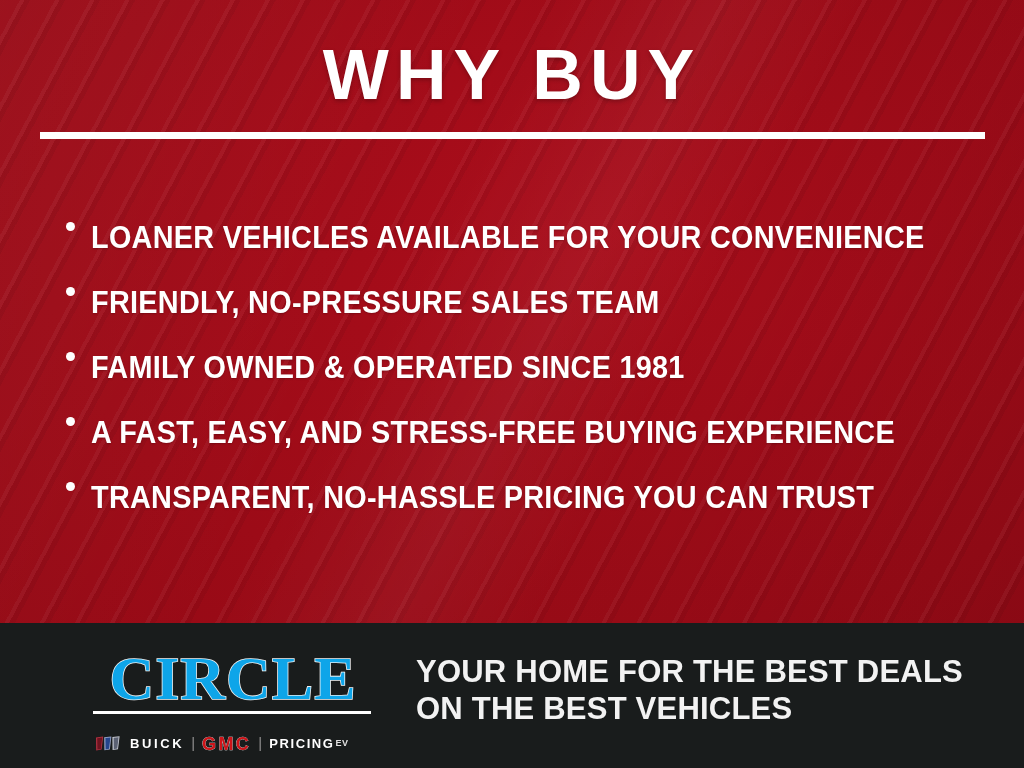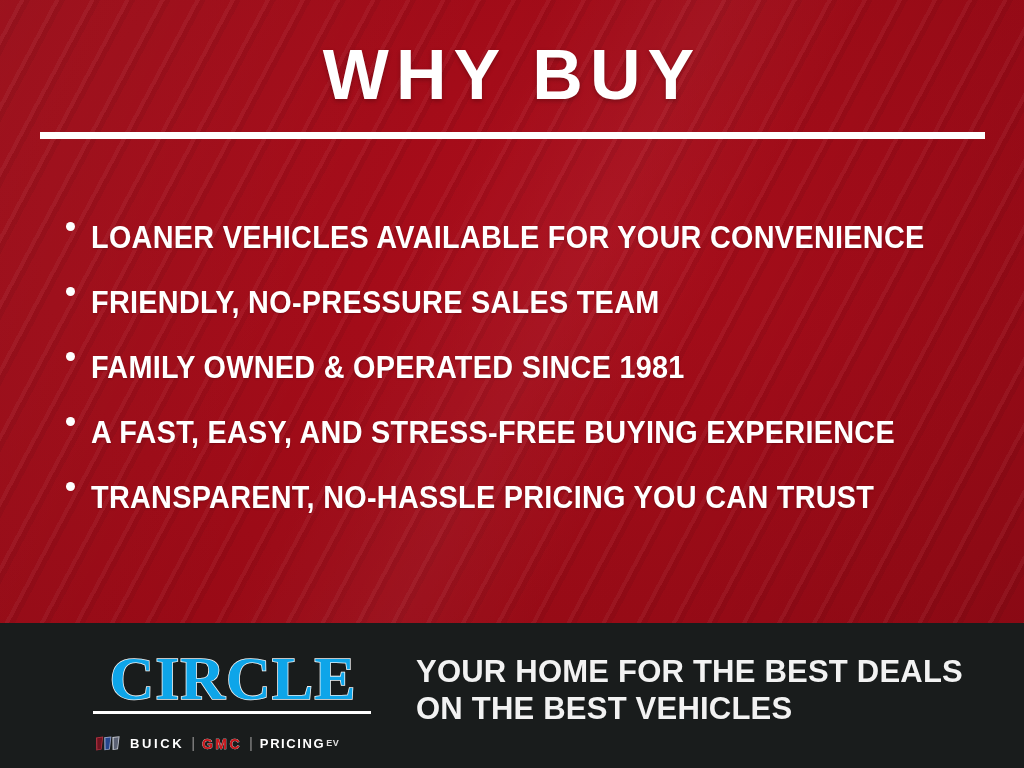--- a/index.html
+++ b/index.html
@@ -182,21 +182,21 @@
   }
   .brand-sep {
     color: #8d8d8d;
     font-size: 15px;
     line-height: 1;
     margin: 0 7px;
     transform: translateY(-1px);
   }
   .brand-gmc {
     color: #cf1419;
-    font-size: 14px;
+    font-size: 18px;
     font-weight: bold;
     letter-spacing: 2.4px;
     line-height: 1;
     -webkit-text-stroke: 0.5px #e8e8e8;
     paint-order: stroke fill;
   }
   .brand-hummer {
     color: #ffffff;
     font-size: 13px;
     font-weight: bold;

